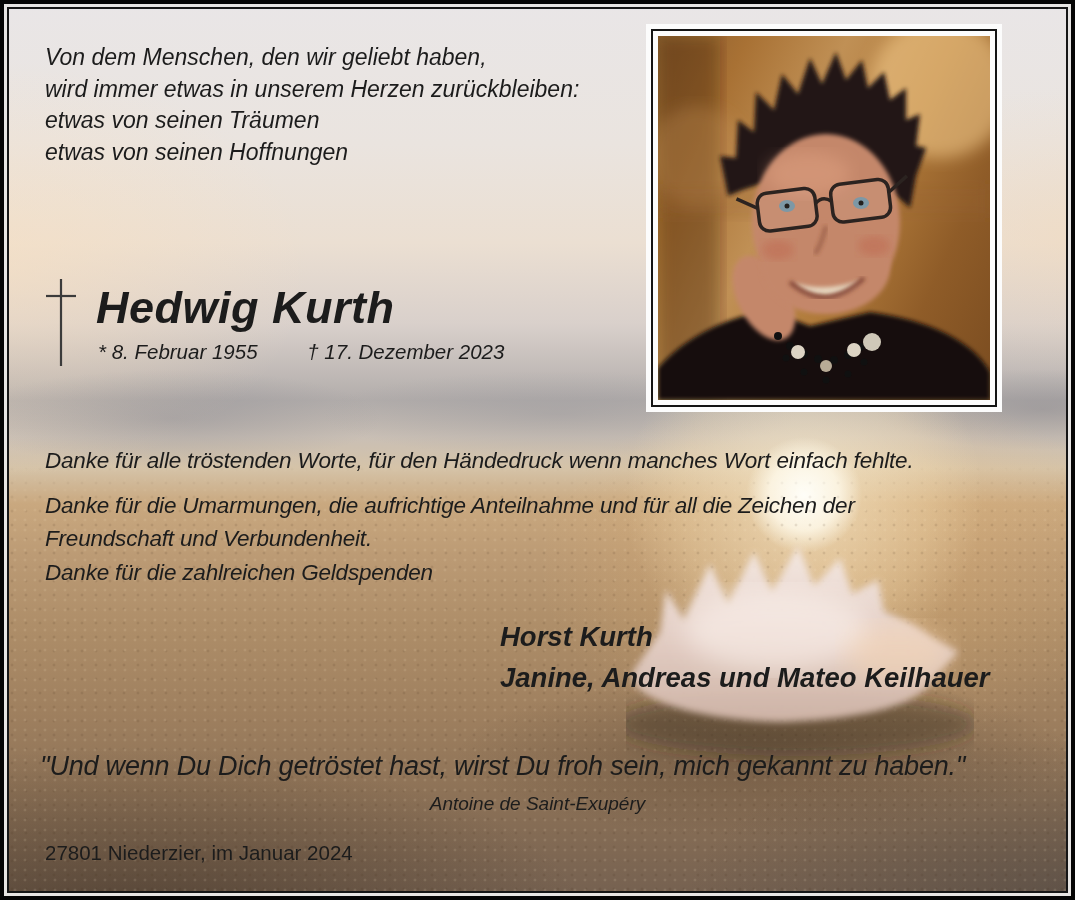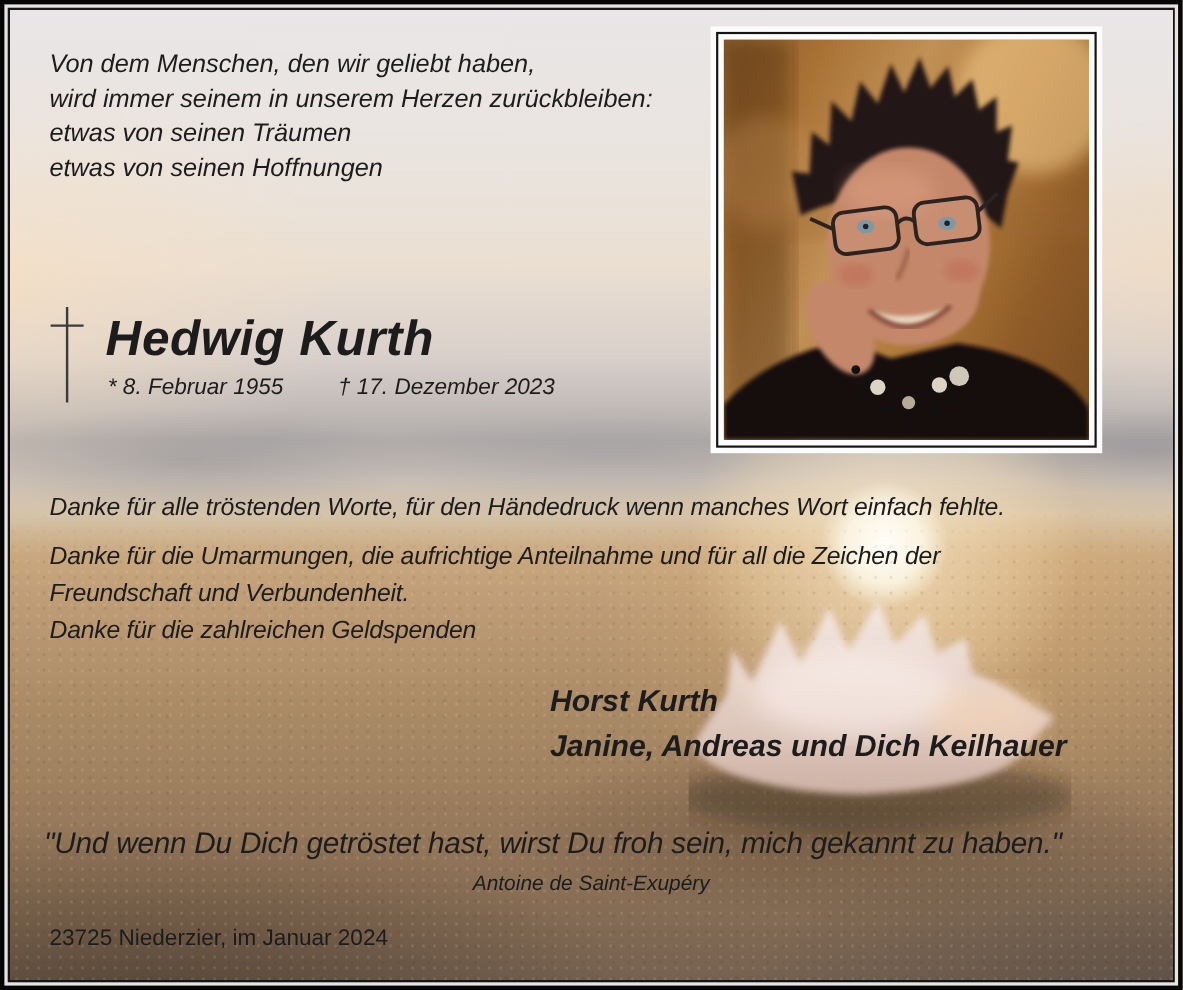--- a/index.html
+++ b/index.html
@@ -187,21 +187,21 @@
           <circle cx="196" cy="314" r="7" fill="#ddd4c4"></circle>
           <circle cx="214" cy="306" r="9" fill="#cfc8b8"></circle>
           <circle cx="168" cy="330" r="6" fill="#b8ab96"></circle>
         </svg>
       </div>
     </div>
   </div>
 
   <div class="txt poem">
     <div>Von dem Menschen, den wir geliebt haben,</div>
-    <div>wird immer seinem in unserem Herzen zurückbleiben:</div>
+    <div>wird immer etwas in unserem Herzen zurückbleiben:</div>
     <div>etwas von seinen Träumen</div>
     <div>etwas von seinen Hoffnungen</div>
   </div>
 
   <svg class="txt cross" viewBox="0 0 34 92" aria-hidden="true">
     <line x1="17" y1="3" x2="17" y2="90" stroke="#3b3b3b" stroke-width="2.2"></line>
     <line x1="2" y1="20" x2="32" y2="20" stroke="#3b3b3b" stroke-width="2.2"></line>
   </svg>
 
   <div class="txt name">Hedwig Kurth</div>
@@ -209,22 +209,22 @@
     <span class="birth">* 8. Februar 1955</span>
     <span class="death">† 17. Dezember 2023</span>
   </div>
 
   <p class="txt thanks t1"><strong>Danke</strong><span> für alle tröstenden Worte, für den Händedruck wenn manches Wort einfach fehlte.</span></p>
   <p class="txt thanks t2"><strong>Danke</strong><span> für die Umarmungen, die aufrichtige Anteilnahme und für all die Zeichen der Freundschaft und Verbundenheit.</span></p>
   <p class="txt thanks t3"><strong>Danke</strong><span> für die zahlreichen Geldspenden</span></p>
 
   <div class="txt mourners">
     <div>Horst Kurth</div>
-    <div>Janine, Andreas und Dich Keilhauer</div>
+    <div>Janine, Andreas und Mateo Keilhauer</div>
   </div>
 
   <div class="txt quote">"Und wenn Du Dich getröstet hast, wirst Du froh sein, mich gekannt zu haben."</div>
   <div class="txt attribution">Antoine de Saint-Exupéry</div>
 
-  <div class="txt place-date">23725 Niederzier, im Januar 2024</div>
+  <div class="txt place-date">27801 Niederzier, im Januar 2024</div>
 
   <div class="frame"></div>
 </div>
 
 </body></html>

